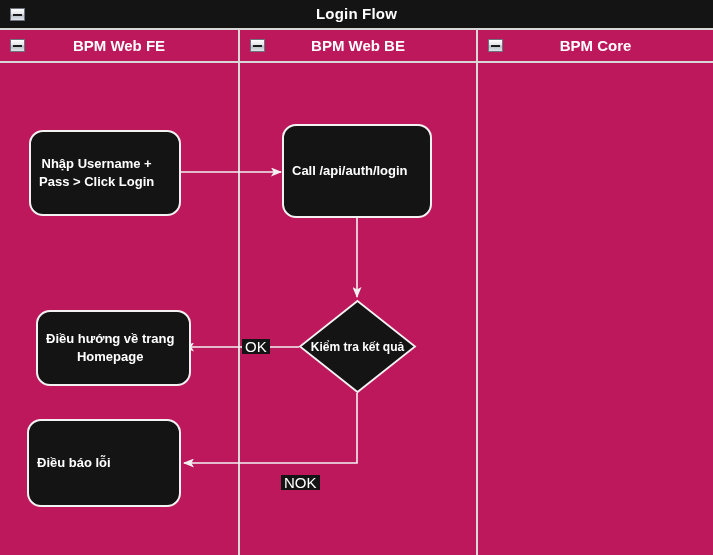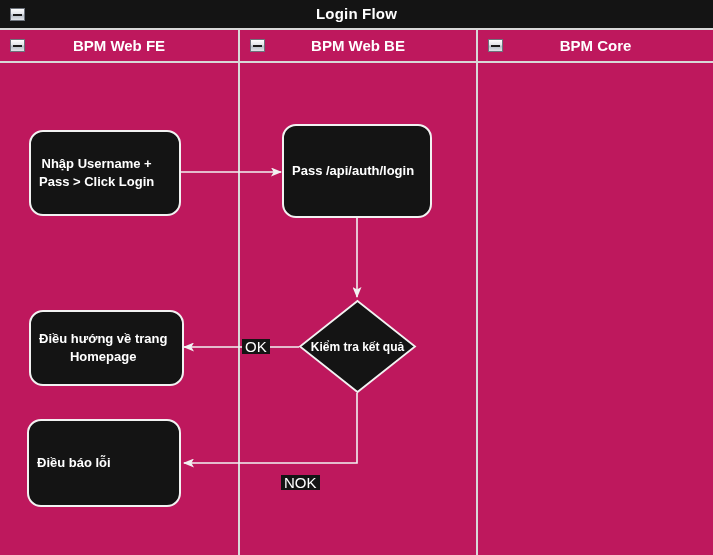--- a/index.html
+++ b/index.html
@@ -203,31 +203,31 @@
 
   <div class="edge-label" style="left:222px; top:339px;margin-left:20px;">OK</div>
   <div class="edge-label" style="left:281px; top:455px;margin-top:20px;">NOK</div>
 
   <div class="node" style="left:29px; top:130px; width:152px; height:86px;">
     <span style="white-space:pre-line;">Nhập Username +
 Pass &gt; Click Login</span>
   </div>
 
   <div class="node" style="left:282px; top:124px; width:150px; height:94px;">
-    <span style="white-space:pre-line;">Pass /api/auth/login</span>
+    <span style="white-space:pre-line;">Call /api/auth/login</span>
   </div>
 
   <div class="diamond-wrap" style="left:299px; top:300px; width:117px; height:93px;">
     <svg width="117" height="93" viewBox="0 0 117 93">
       <polygon points="58.5,1 116,46.5 58.5,92 1,46.5" fill="#141414" stroke="#f2f2f2" stroke-width="1.8"></polygon>
     </svg>
     <div class="diamond-label">Kiểm tra kết quả</div>
   </div>
 
-  <div class="node" style="left:29px; top:310px; width:155px; height:76px;">
+  <div class="node" style="left:36px; top:310px; width:155px; height:76px;">
     <span style="white-space:pre-line;">Điều hướng về trang
 Homepage</span>
   </div>
 
   <div class="node" style="left:27px; top:419px; width:154px; height:88px;">
     <span style="white-space:pre-line;">Điều báo lỗi</span>
   </div>
 
 </div>
 

